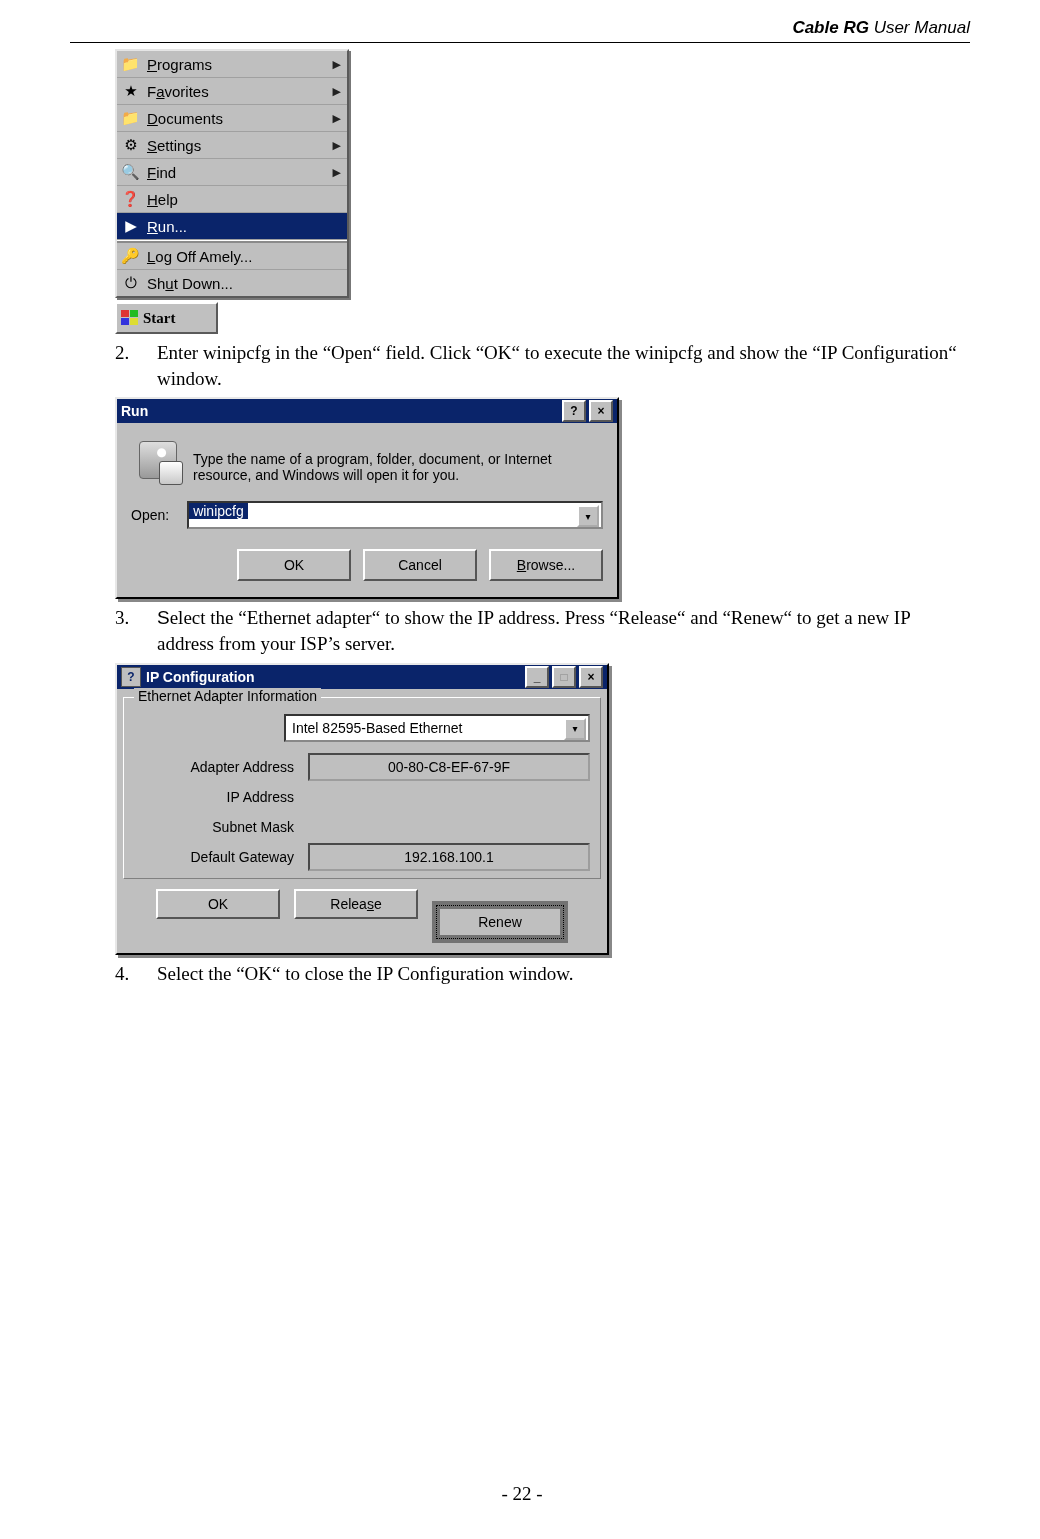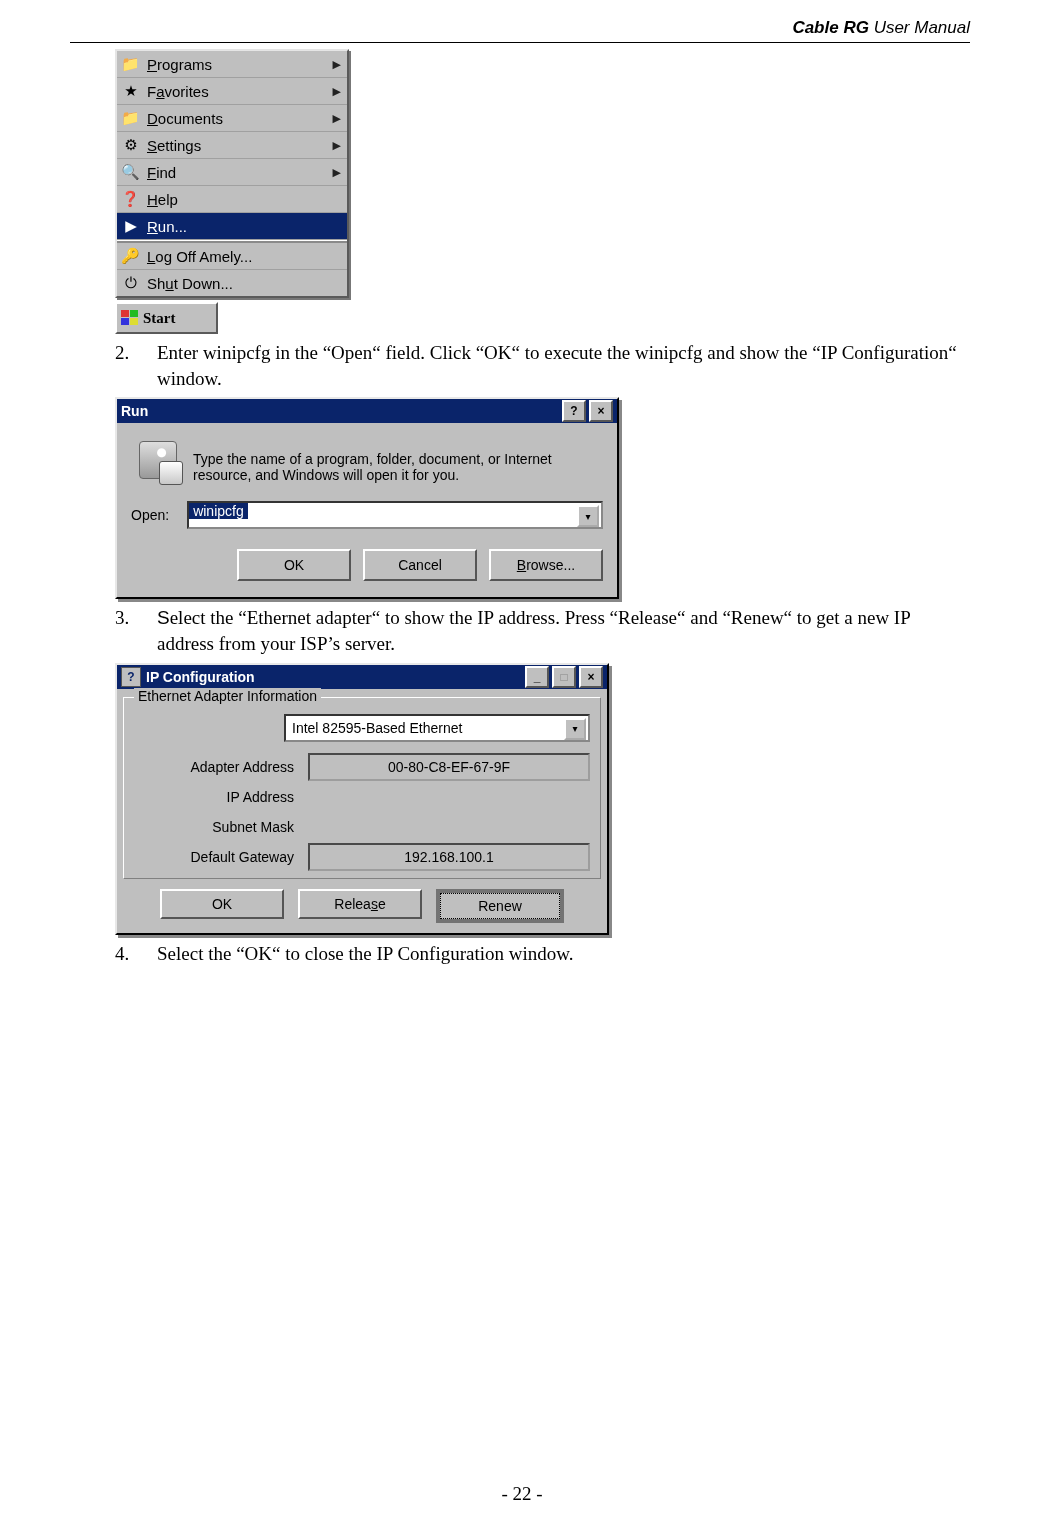--- a/index.html
+++ b/index.html
@@ -187,21 +187,21 @@
   .btnrow{ display:flex; justify-content:flex-end; gap:12px; margin-top:20px;}
   .wbtn{
     width:110px;height:28px;
     background:#bfbfbf;
     border:2px solid #fff;
     border-right-color:#555;border-bottom-color:#555;
     display:flex;align-items:center;justify-content:center;
     font-size:14px;
   }
   .wbtn.small{width:120px;height:26px;}
-  .wbtn.focus{outline:1px dotted #000; outline-offset:-5px; border:4px solid #737373;}
+  .wbtn.focus{outline:1px dotted #000; outline-offset:-5px; border:8px solid #737373;margin-top:12px;}
 
   
   .ipwin{ width:490px; }
   .group{
     margin:8px 6px 10px 6px;
     border:1px solid #808080;
     border-top-color:#fff;border-left-color:#fff;
     position:relative;
     padding:16px 10px 6px 10px;
   }

